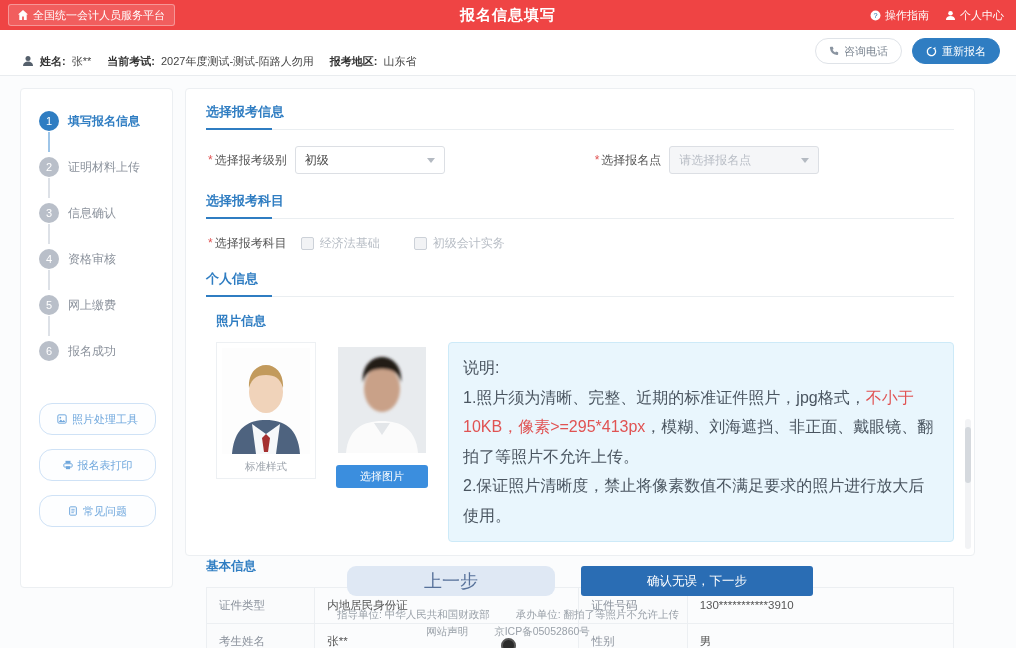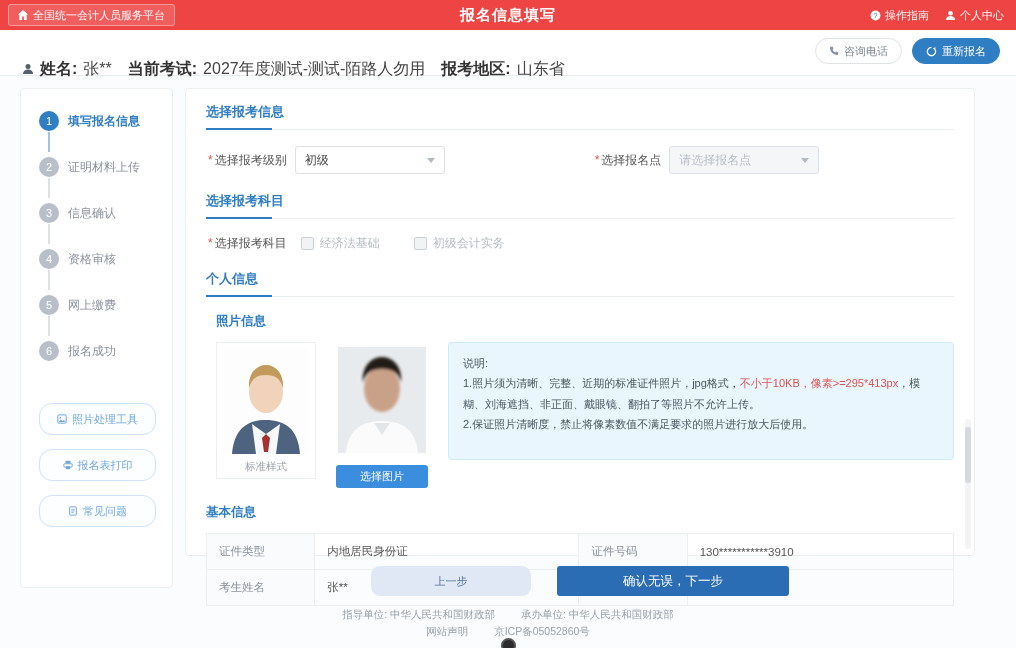--- a/index.html
+++ b/index.html
@@ -12,22 +12,22 @@
     background:rgba(255,255,255,.14); border:1px solid rgba(255,255,255,.35); border-radius:3px;
     color:#fff; font-size:11px; padding:0 9px; cursor:pointer; }
   .topbar-title { position:absolute; left:0; right:0; top:0; height:30px; line-height:30px; text-align:center;
     color:#fff; font-size:15px; font-weight:bold; letter-spacing:1px; }
   .topbar-right { position:absolute; right:12px; top:0; height:30px; display:flex; align-items:center; gap:16px; }
   .topbar-link { display:flex; align-items:center; gap:4px; color:#fff; font-size:11px; cursor:pointer; }
 
   
   .userbar { position:absolute; top:30px; left:0; width:1016px; height:46px; background:#fff;
     border-bottom:1px solid #e9ecef; }
-  .userbar-info { position:absolute; left:22px; top:16px; height:46px; display:flex; align-items:center; gap:6px;
-    font-size:16px; color:#444; }
+  .userbar-info { position:absolute; left:22px; top:8px; height:46px; display:flex; align-items:center; gap:6px;
+    font-size:11px; color:#444; }
   .userbar-info b { font-weight:bold; color:#333; }
   .userbar-btns { position:absolute; right:16px; top:8px; display:flex; gap:10px; }
   .pill-btn { height:26px; border-radius:13px; display:flex; align-items:center; gap:5px; font-size:11px;
     padding:0 13px; cursor:pointer; }
   .pill-outline { border:1px solid #dfe3e8; color:#7c8692; background:#fff; }
   .pill-solid { background:#2f7dc2; color:#fff; border:1px solid #2f7dc2; }
 
   
   .sidebar { position:absolute; left:20px; top:88px; width:153px; height:500px; background:#fff;
     border:1px solid #eceff2; border-radius:4px; padding:22px 0 0 18px; }
@@ -71,35 +71,35 @@
 
   
   .photo-row { display:flex; align-items:flex-start; gap:16px; margin:0 0 16px 10px; }
   .photo-card { width:100px; border:1px solid #edf0f3; padding:5px 5px 4px 5px; display:flex; flex-direction:column; align-items:center; }
   .photo-frame { width:88px; height:106px; background:#f4f6f8; overflow:hidden; }
   .photo-caption { font-size:10.5px; color:#9aa1aa; margin-top:6px; }
   .photo-user { width:100px; display:flex; flex-direction:column; align-items:center; gap:12px; padding-top:5px; }
   .choose-btn { width:92px; height:23px; background:#3b8ede; color:#fff; font-size:11px; border:none;
     border-radius:3px; cursor:pointer; }
   .note-box { flex:1; background:#e9f6fd; border:1px solid #cdeaf8; border-radius:4px; padding:10px 14px;
-    font-size:11px; color:#4a5560; line-height:1.85; min-height:118px; }
+    font-size:16px; color:#4a5560; line-height:1.85; min-height:118px; }
   .note-red { color:#e05353;text-align:right; }
 
   
   .basic-table { width:100%; border-collapse:collapse; margin-bottom:4px; }
   .basic-table td { border:1px solid #eceff2; font-size:11.5px; padding:10px 12px; }
   td.cell-label { background:#fafbfc; color:#8b929c; width:110px; }
   td.cell-value { color:#555; width:270px; }
 
   .scrollbar-track { position:absolute; right:3px; top:330px; width:6px; height:130px; background:#f2f3f5; border-radius:3px; }
   .scrollbar-thumb { position:absolute; top:8px; left:0; width:6px; height:56px; background:#d5d9de; border-radius:3px; cursor:grab; }
 
   
   .actions { position:absolute; left:185px; top:566px; width:790px; display:flex; justify-content:center; gap:26px; }
-  .btn-prev { width:160px; height:30px; background:#dfe8f4; color:#57719a; font-size:11px; border:none; border-radius:9px; cursor:pointer; }
+  .btn-prev { width:208px; height:30px; background:#dfe8f4; color:#57719a; font-size:18px; border:none; border-radius:9px; cursor:pointer; }
   .btn-next { width:232px; height:30px; background:#2a6db4; color:#fff; font-size:12.5px; border:none; border-radius:3px; cursor:pointer; }
 
   .footer { position:absolute; left:0; top:606px; width:1016px; text-align:center; color:#9aa1a9; font-size:10.5px; line-height:1.6; }
   .footer-line { display:flex; justify-content:center; gap:26px; }
   .footer-link { color:#9aa1a9; cursor:pointer; }
   .footer-badge { position:absolute; left:501px; top:638px; width:15px; height:15px; border-radius:50%;
     background:#2b2b2b; border:2px solid #555; }
 
   .ico { display:inline-flex; align-items:center; justify-content:center; }
 </style>
@@ -340,20 +340,20 @@
 </div>
 
 <div class="actions">
   <button class="btn-prev">上一步</button>
   <button class="btn-next">确认无误，下一步</button>
 </div>
 
 <div class="footer">
   <div class="footer-line">
     <span>指导单位: 中华人民共和国财政部</span>
-    <span>承办单位: 中华人民共和国财政部</span>
+    <span>承办单位: 翻拍了等照片不允许上传</span>
   </div>
   <div class="footer-line">
     <span class="footer-link">网站声明</span>
     <span>京ICP备05052860号</span>
   </div>
 </div>
 <div class="footer-badge"></div>
 
 </body></html>

